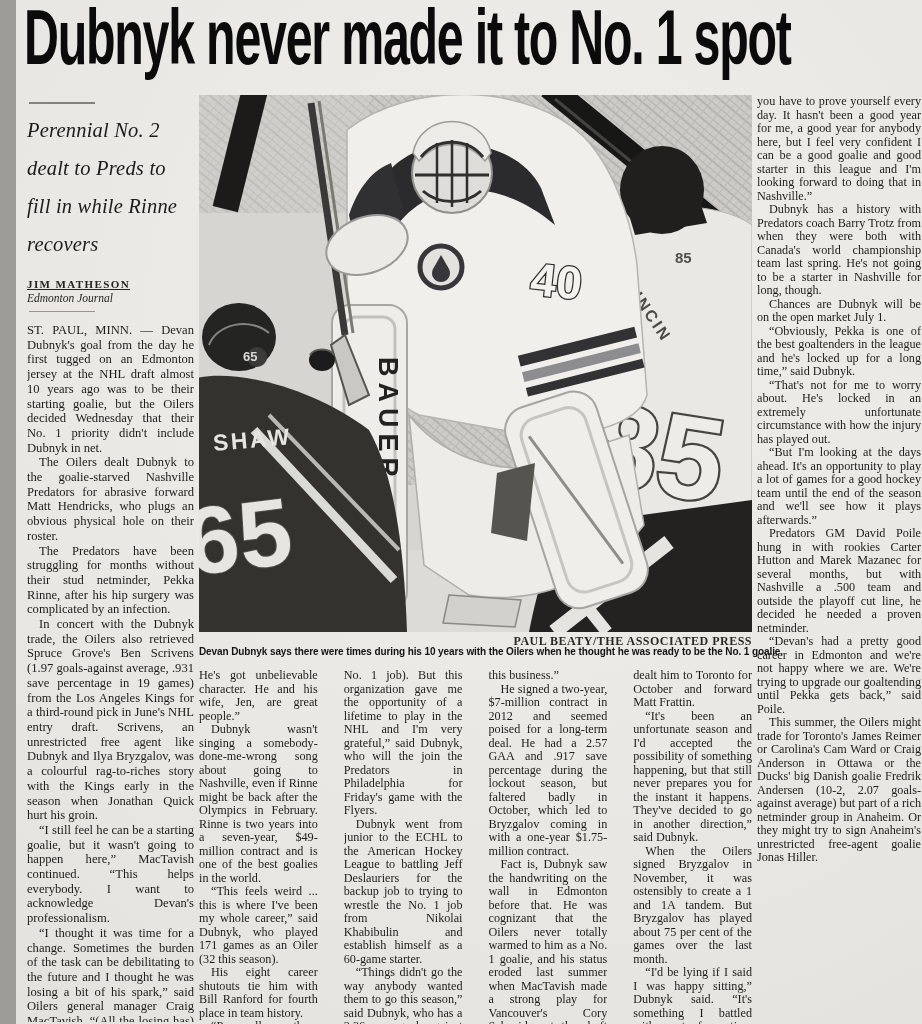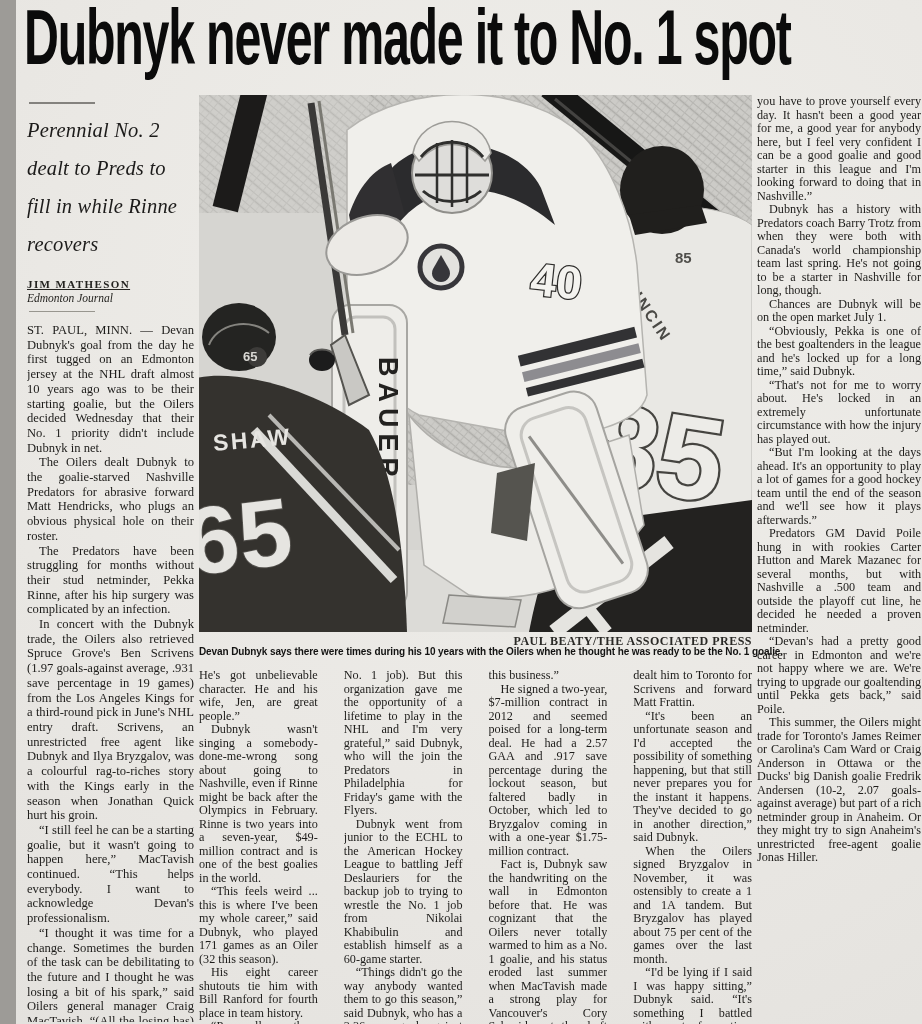--- a/index.html
+++ b/index.html
@@ -184,21 +184,21 @@
         <p>No. 1 job). But this organization gave me the opportunity of a lifetime to play in the NHL and I'm very grateful,” said Dubnyk, who will the join the Predators in Philadelphia for Friday's game with the Flyers.</p>
         <p>Dubnyk went from junior to the ECHL to the American Hockey League to battling Jeff Deslauriers for the backup job to trying to wrestle the No. 1 job from Nikolai Khabibulin and establish himself as a 60-game starter.</p>
         <p>“Things didn't go the way anybody wanted them to go this season,” said Dubnyk, who has a 3.36 goals-against average (GAA) and .894 save percentage. “I wanted to be part of the (core) group going forward, but things change in</p>
       </div>
     <div class="bcol bodytext">
         <p>this business.”</p>
         <p>He signed a two-year, $7-million contract in 2012 and seemed poised for a long-term deal. He had a 2.57 GAA and .917 save percentage during the lockout season, but faltered badly in October, which led to Bryzgalov coming in with a one-year $1.75-million contract.</p>
         <p>Fact is, Dubnyk saw the handwriting on the wall in Edmonton before that. He was cognizant that the Oilers never totally warmed to him as a No. 1 goalie, and his status eroded last summer when MacTavish made a strong play for Vancouver's Cory Schneider at the draft and was also sniffing around L.A.'s longtime backup Jonathan Bernier before the Kings</p>
       </div>
     <div class="bcol bodytext">
-        <p>dealt him to Toronto for Scrivens and forward Matt Frattin.</p>
+        <p>dealt him to Toronto for October and forward Matt Frattin.</p>
         <p>“It's been an unfortunate season and I'd accepted the possibility of something happening, but that still never prepares you for the instant it happens. They've decided to go in another direction,” said Dubnyk.</p>
         <p>When the Oilers signed Bryzgalov in November, it was ostensibly to create a 1 and 1A tandem. But Bryzgalov has played about 75 per cent of the games over the last month.</p>
         <p>“I'd be lying if I said I was happy sitting,” Dubnyk said. “It's something I battled with most of my time here.</p>
         <p>“It was a difficult part of things, but I also know</p>
       </div>
   </div>
 
   <div class="rightcol bodytext">
     <div>
         <p>you have to prove yourself every day. It hasn't been a good year for me, a good year for anybody here, but I feel very confident I can be a good goalie and good starter in this league and I'm looking forward to doing that in Nashville.”</p>

